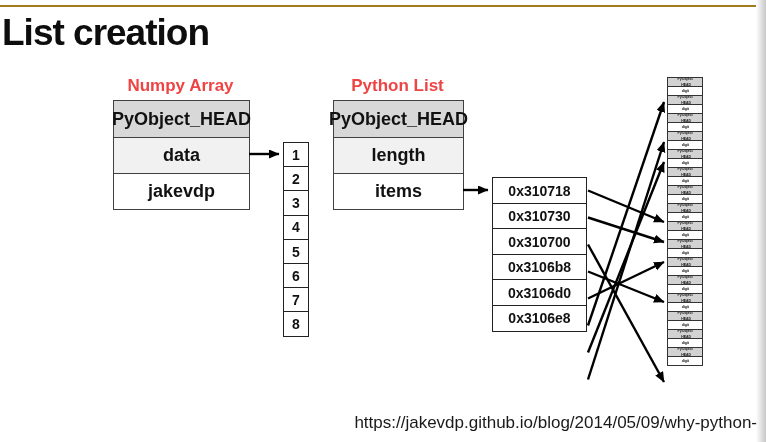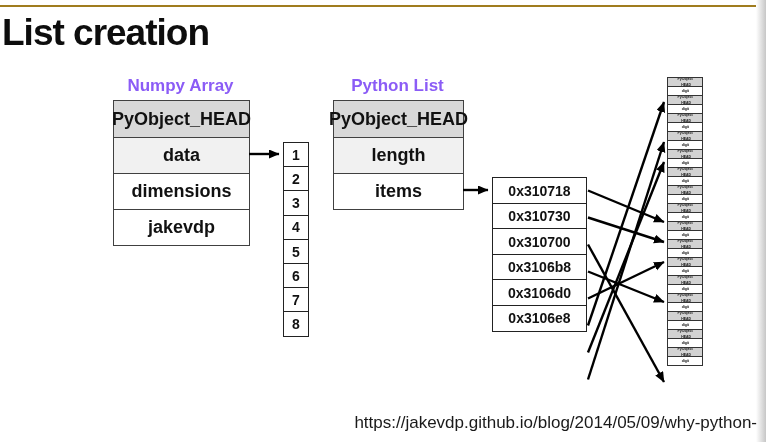--- a/index.html
+++ b/index.html
@@ -9,21 +9,21 @@
   }
   
   #accent-rule{position:absolute;left:0;top:5px;width:757px;height:2px;background:var(--accent,#a07c1e);}
   
   #edge-shadow{position:absolute;right:0;top:0;width:10px;height:442px;
     background:linear-gradient(to right,#ffffff,#c6c6c6);}
   
   #page-title{position:absolute;left:2px;top:12px;font-size:37px;font-weight:700;
     letter-spacing:-1px;color:#0d0d0d;}
   
-  .sec-label{position:absolute;font-size:17px;font-weight:700;text-align:center;color:#8b5cf6;}
+  .sec-label{position:absolute;font-size:17px;font-weight:700;text-align:center;color:#ef4444;}
   #numpy-label{left:113px;top:76px;width:135px;}
   #pylist-label{left:333px;top:76px;width:129px;}
   
   .struct-table{position:absolute;border:1.6px solid #404040;background:#fff;}
   #numpy-table{left:113px;top:100px;width:135px;}
   #pylist-table{left:333px;top:100px;width:129px;}
   .struct-row{height:36px;display:flex;align-items:center;justify-content:center;
     font-size:18px;font-weight:700;border-top:1.4px solid #404040;box-sizing:border-box;background:#fff;}
   .struct-row:first-child{border-top:none;}
   .struct-row.hdr{background:var(--hdr-bg,#d8d8d8);}
@@ -62,21 +62,20 @@
   <div id="edge-shadow"></div>
 
   <div id="page-title">List creation</div>
 
   <div id="numpy-label" class="sec-label">Numpy Array</div>
   <div id="pylist-label" class="sec-label">Python List</div>
 
   <div id="numpy-table" class="struct-table">
       <div class="struct-row hdr">PyObject_HEAD</div>
       <div class="struct-row sub">data</div>
-      <div class="struct-row">dimensions</div>
       <div class="struct-row">jakevdp</div>
     </div>
   <div id="numpy-buffer">
       <div class="buf-cell">1</div>
       <div class="buf-cell">2</div>
       <div class="buf-cell">3</div>
       <div class="buf-cell">4</div>
       <div class="buf-cell">5</div>
       <div class="buf-cell">6</div>
       <div class="buf-cell">7</div>

